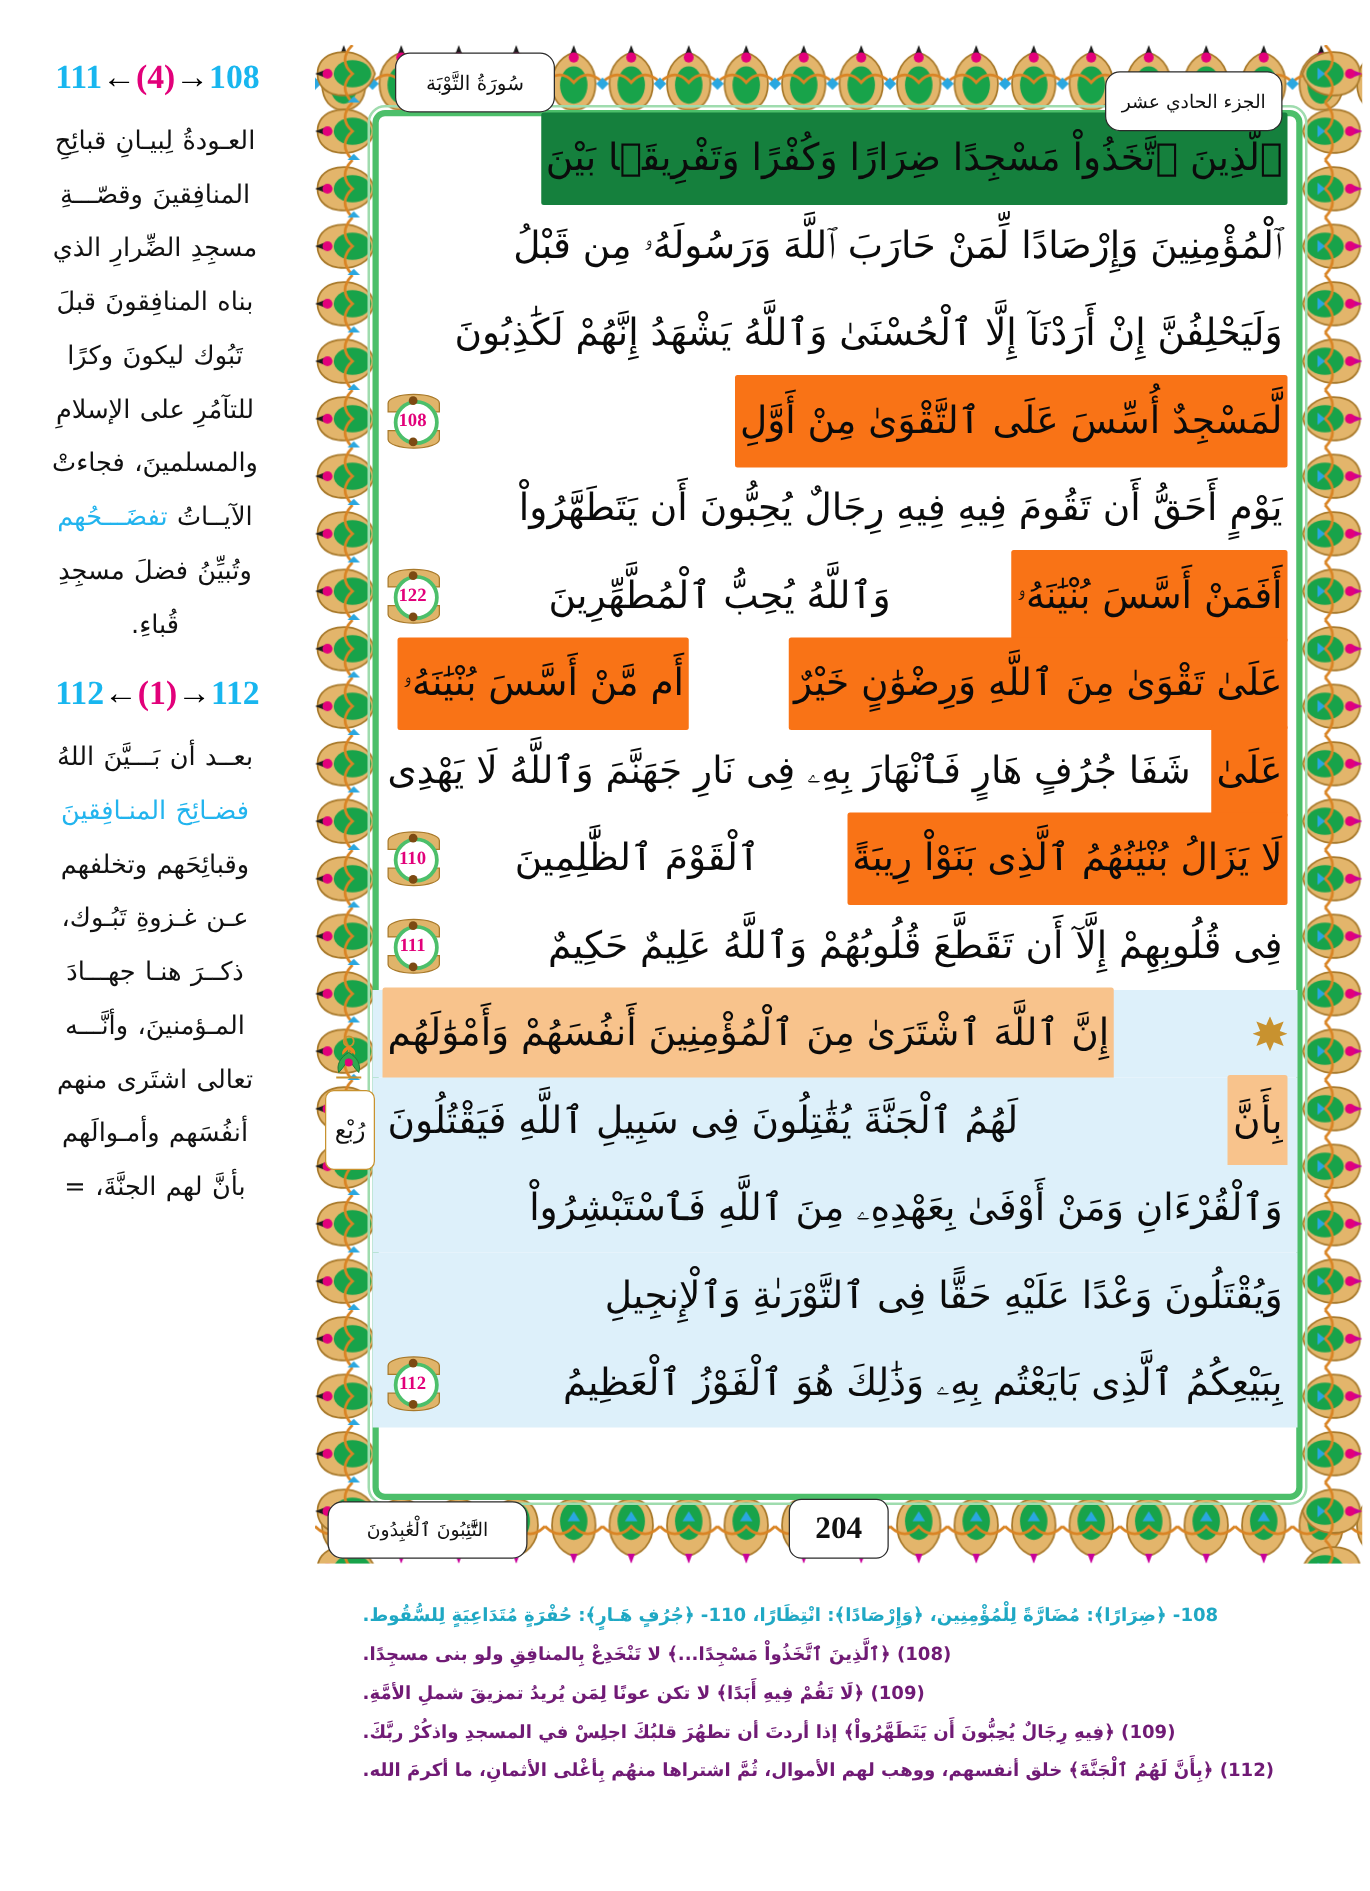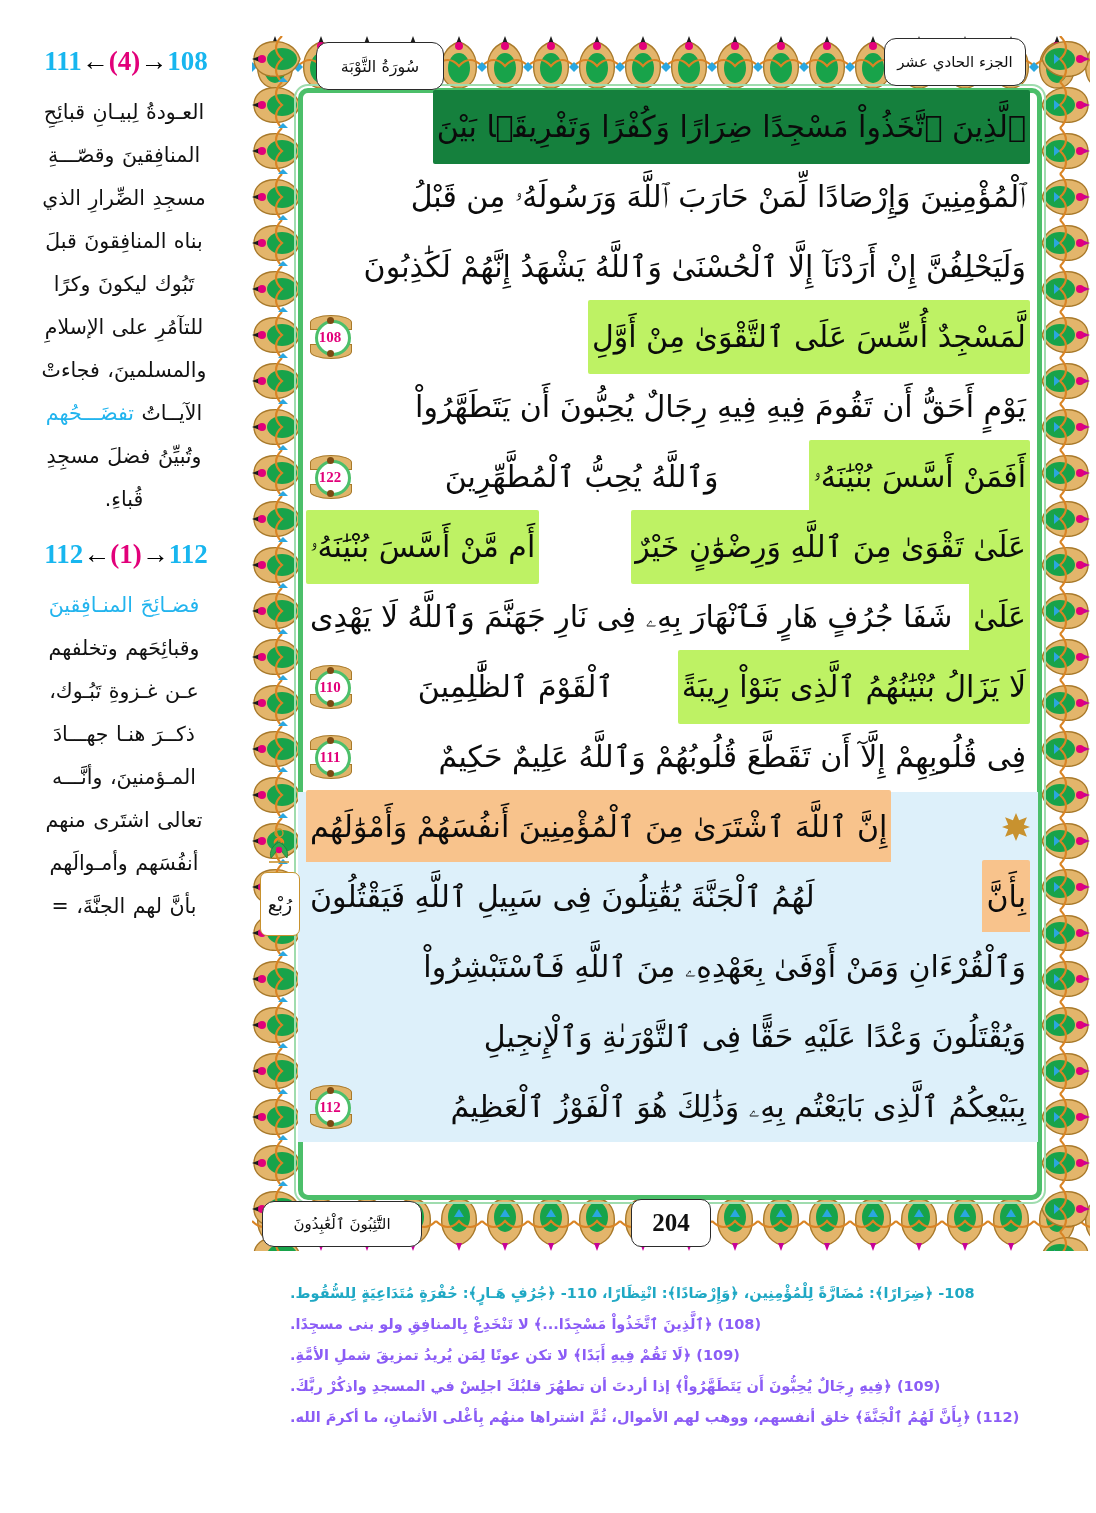--- a/index.html
+++ b/index.html
@@ -68,21 +68,21 @@
   }
 
   
   .cartouche{
     position:absolute;background:#fff;border:1.7px solid #2b2b2b;
     border-radius:12px;display:flex;align-items:center;justify-content:center;
     font-family:"DejaVu Sans",sans-serif;color:#111;z-index:6;
     direction:rtl;white-space:nowrap;
   }
   #surah-cart{left:64px;top:6px;width:126px;height:46px;font-size:16px;}
-  #juz-cart{right:64px;top:2px;width:140px;height:46px;font-size:15px;}
+  #juz-cart{right:64px;top:21px;width:140px;height:46px;font-size:15px;}
   #foot-cart{left:10px;bottom:4px;width:158px;height:44px;font-size:15px;}
   #pageno-cart{
     left:50%;transform:translateX(-50%);bottom:4px;width:78px;height:46px;
     font-size:25px;font-family:"Liberation Serif",serif;font-weight:bold;
     border-radius:10px;
     margin-top:48px;
   }
 
   
   #mushaf{
@@ -93,21 +93,21 @@
     position:relative;height:70px;line-height:70px;
     font-family:"DejaVu Sans",sans-serif;
     font-size:30px;color:#0b0b0b;
     white-space:nowrap;
     display:flex;align-items:center;justify-content:space-between;
     padding:0 8px;box-sizing:border-box;
   }
   .qline.blue{background:#ddf0fa;}
   .seg{display:inline-block;padding:2px 4px;border-radius:2px;}
   .seg.pink{background:#15803d;}
-  .seg.yellow{background:#bef264;}
+  .seg.yellow{background:#f97316;margin-left:12px;}
   .seg.orange{background:#f8c38c;}
 
   
   .ayah{
     display:inline-flex;align-items:center;justify-content:center;
     width:42px;height:40px;position:relative;flex:0 0 auto;margin:0 3px;
     font-family:"Liberation Serif",serif;font-weight:bold;
     font-size:15px;color:#e2007a;vertical-align:middle;
   }
   .ayah .ring{
@@ -137,21 +137,21 @@
   #notes{
     position:absolute;left:290px;top:1278px;width:800px;
     direction:rtl;text-align:left;
   }
   .note{
     font-family:"DejaVu Sans",sans-serif;
     font-size:14.5px;font-weight:bold;line-height:31px;
     white-space:nowrap;text-align:left;
   }
   .note.teal{color:#1fa8c4;}
-  .note.magenta{color:#8b5cf6;}
+  .note.magenta{color:#701a75;}
 </style>
 </head>
 <body>
 
 <div id="sidebar">
 
   <div class="range-bar">
     <span>111</span><span class="arr">←</span><span class="mid">(4)</span><span class="arr">→</span><span>108</span>
   </div>
 
@@ -168,20 +168,21 @@
     <div>قُباءِ.</div>
   </div>
 
   <div class="gap"></div>
 
   <div class="range-bar">
     <span>112</span><span class="arr">←</span><span class="mid">(1)</span><span class="arr">→</span><span>112</span>
   </div>
 
   <div class="cmt">
+    <div>بعــد أن بَـــيَّنَ اللهُ</div>
     <div><span class="hl">فضـائِحَ المنـافِقينَ</span></div>
     <div>وقبائِحَهم وتخلفهم</div>
     <div>عـن غـزوةِ تَبُـوك،</div>
     <div>ذكــرَ هنـا جهـــادَ</div>
     <div>المـؤمنينَ، وأنَّـــه</div>
     <div>تعالى اشتَرى منهم</div>
     <div>أنفُسَهم وأمـوالَهم</div>
     <div>بأنَّ لهم الجنَّةَ، =</div>
   </div>
 </div>

